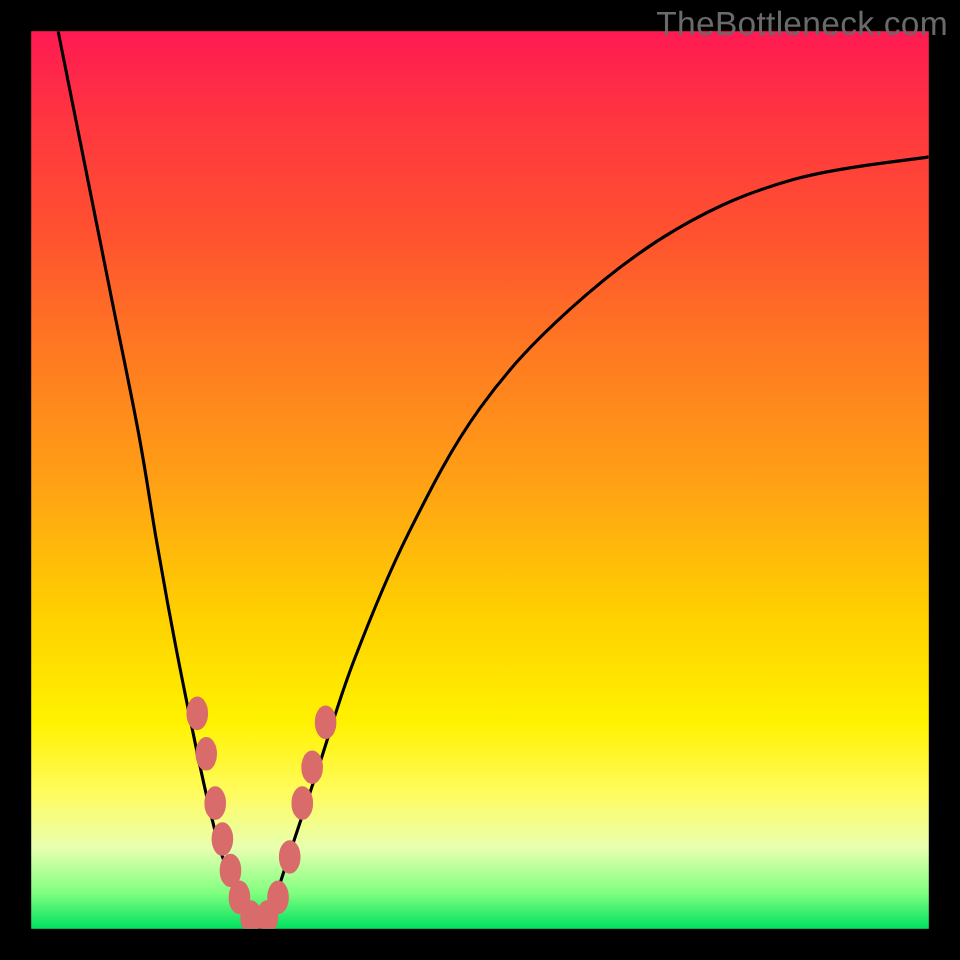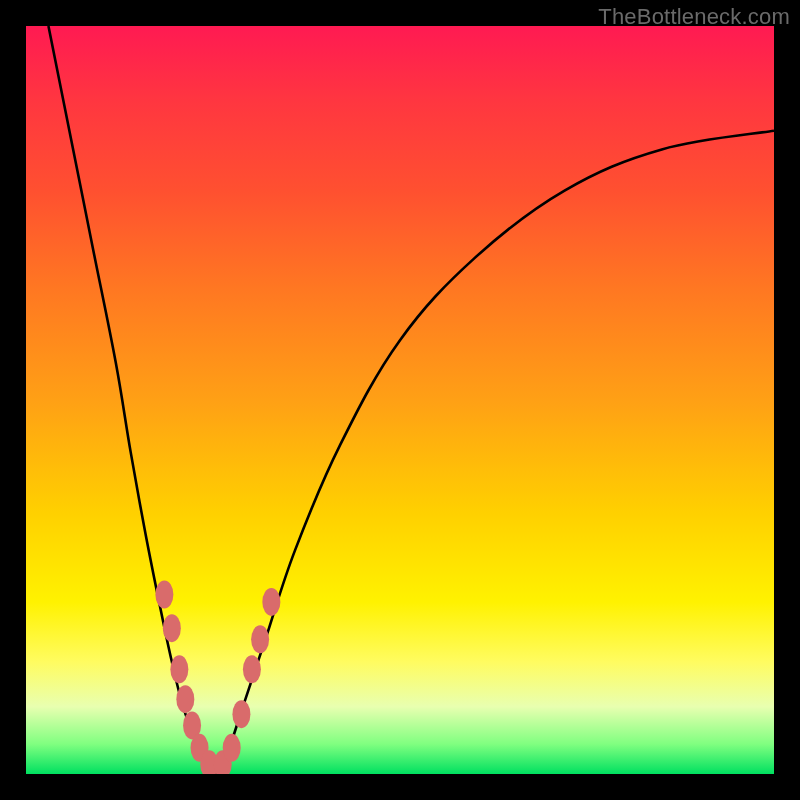--- a/index.html
+++ b/index.html
@@ -30,21 +30,21 @@
       #e8ffb0 91%,
       #80ff80 96%,
       #00e060 100%
     );
   }
   .watermark {
     position: absolute;
     top: 4px;
     right: 10px;
     color: #6a6a6a;
-    font-size: 22px;
+    font-size: 28px;
     font-weight: 500;
     letter-spacing: 0.2px;
     user-select: none;
   }
   svg {
     position: absolute;
     left: 0;
     top: 0;
   }
 </style>

